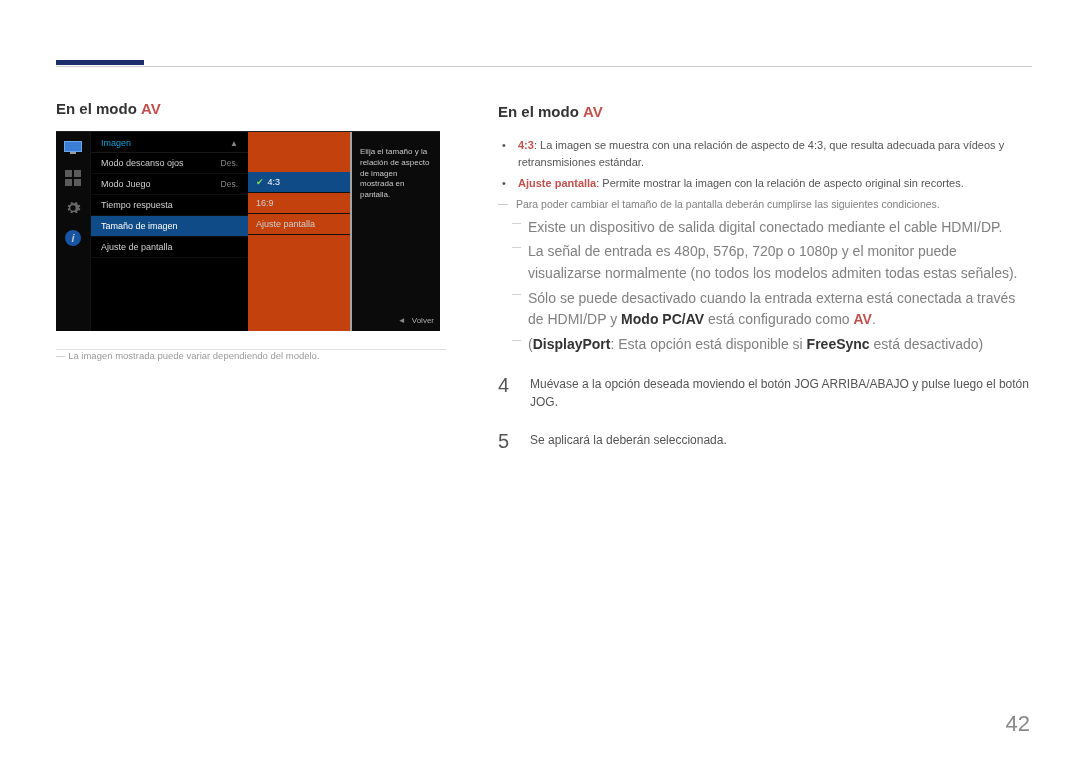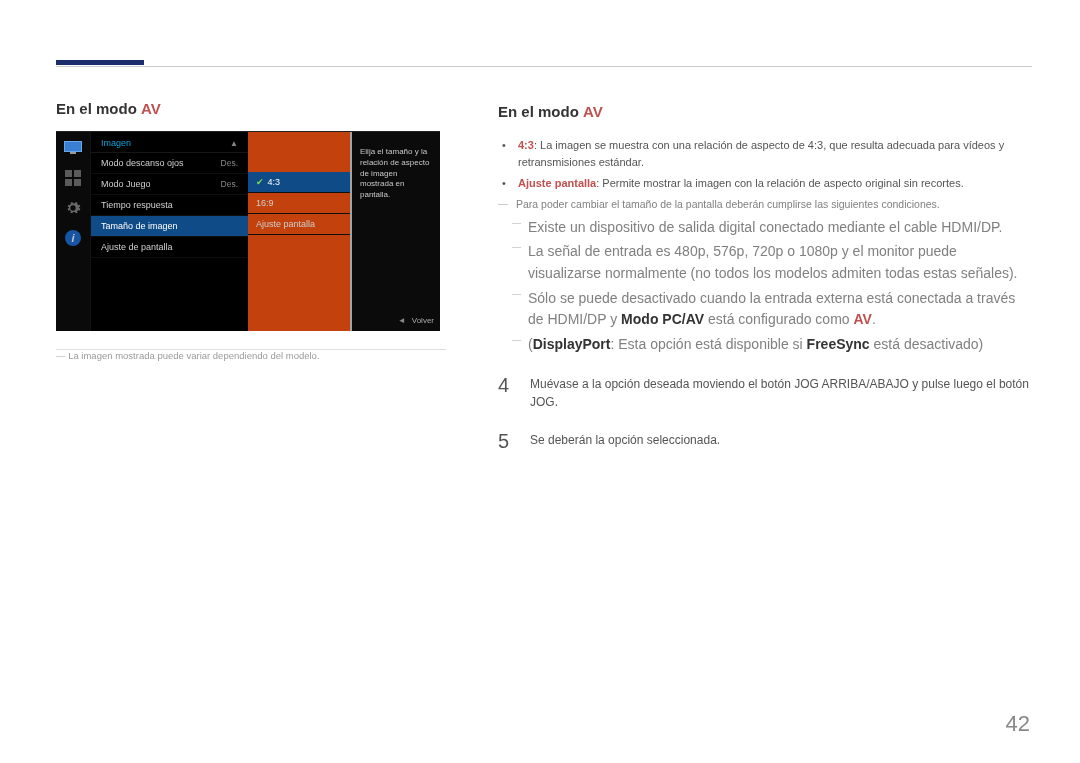--- a/index.html
+++ b/index.html
@@ -250,19 +250,19 @@
     <div class="sub-dash" style="padding-left:30px;">
       <span>(</span><span class="bold">DisplayPort</span><span>: Esta opción está disponible si </span><span class="bold">FreeSync</span><span> está desactivado)</span>
     </div>
 
     <div class="num-row">
       <div class="num">4</div>
       <div class="txt">Muévase a la opción deseada moviendo el botón JOG ARRIBA/ABAJO y pulse luego el botón JOG.</div>
     </div>
     <div class="num-row">
       <div class="num">5</div>
-      <div class="txt">Se deberán la opción seleccionada.</div>
+      <div class="txt">Se aplicará la deberán seleccionada.</div>
     </div>
   </div>
 
 </div>
 
 <div class="page-num">42</div>
 
 </body></html>

